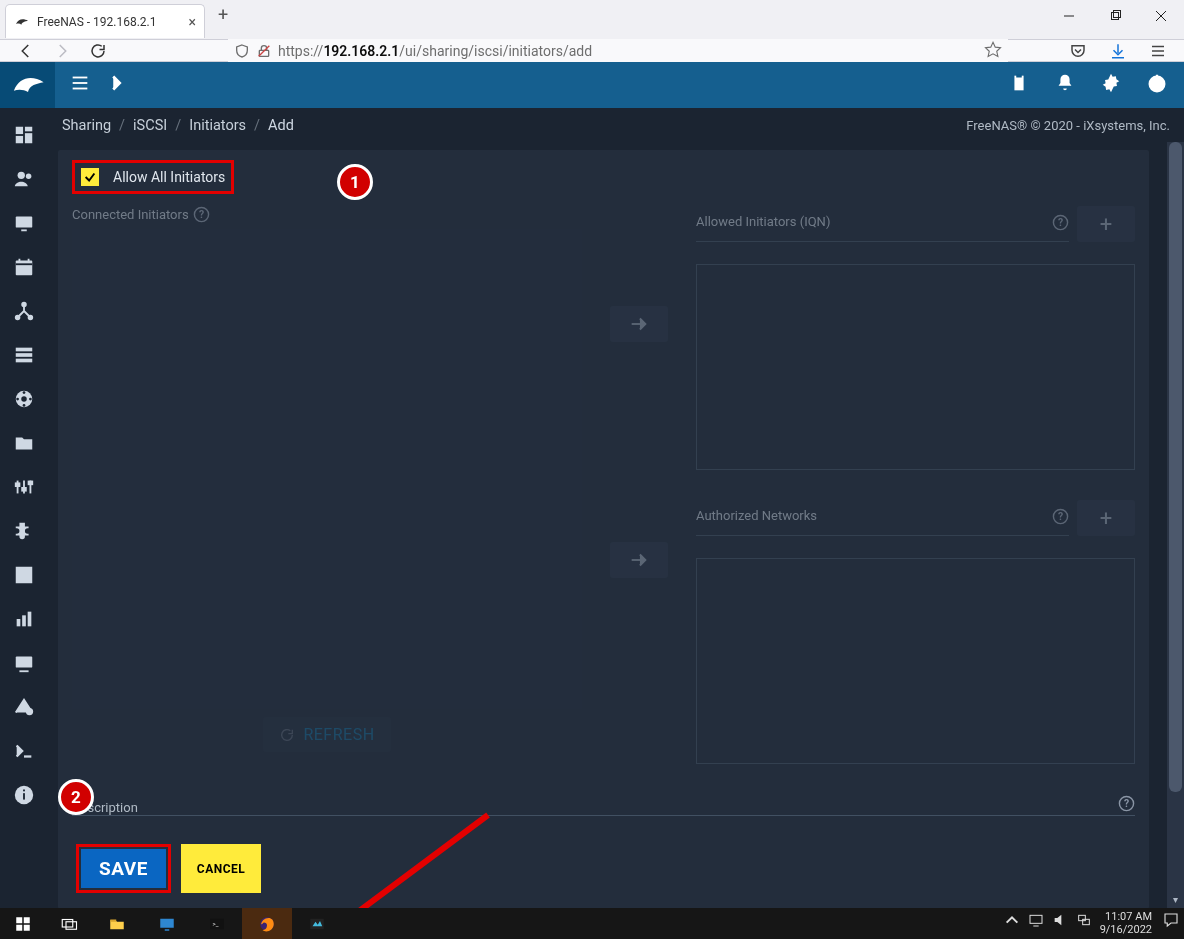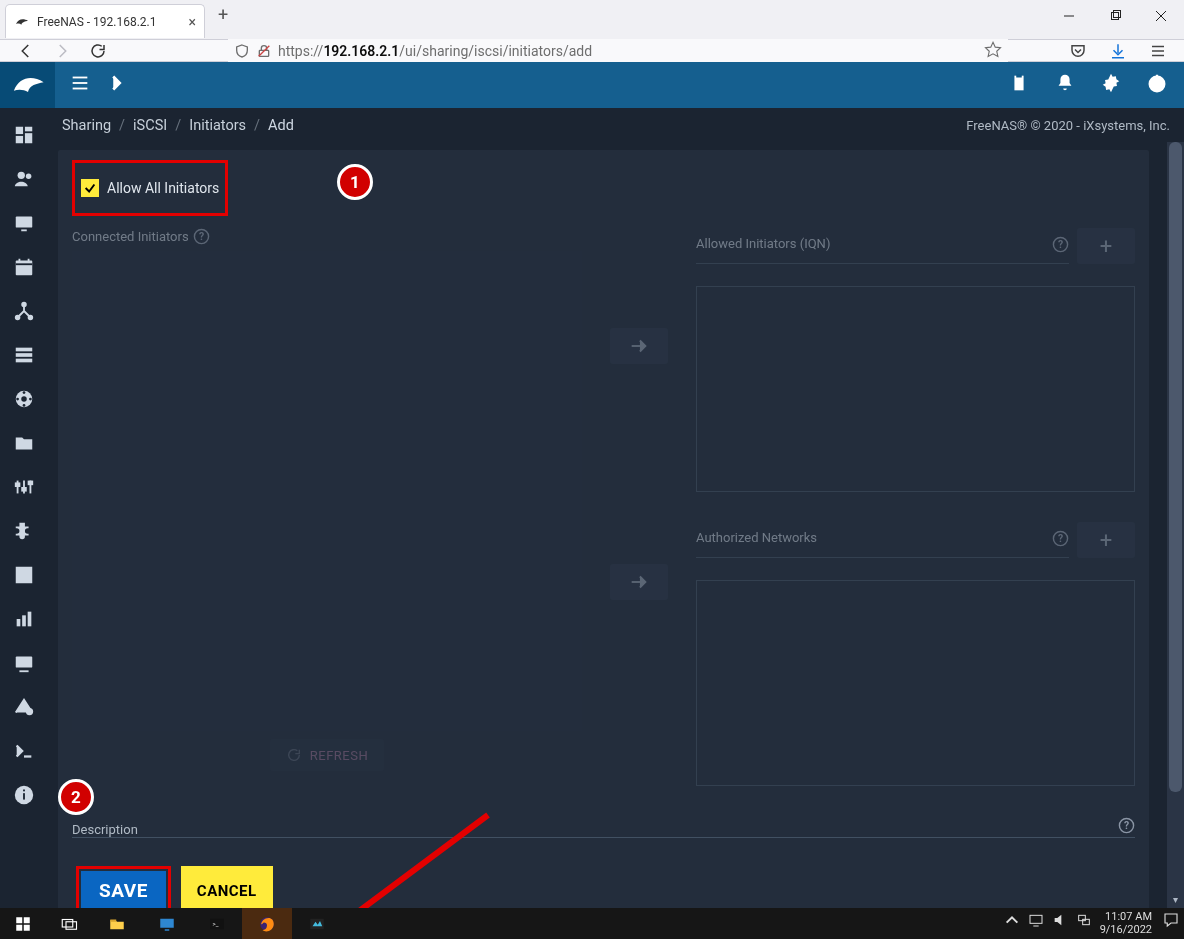--- a/index.html
+++ b/index.html
@@ -62,21 +62,21 @@
   .crumbbar .current{color:#cfd8e3}
   .crumbbar .copyright{margin-left:auto;font-size:13px;color:var(--text-grey)}
 
   .left-rail{position:absolute;left:0;top:46px;bottom:0;width:48px;background:var(--dark-bg);display:flex;flex-direction:column;padding-top:10px;gap:10px;align-items:center;z-index:3}
   .left-rail .ritem{width:48px;height:34px;display:flex;align-items:center;justify-content:center;color:#cfd8e3}
   .left-rail svg{width:22px;height:22px;fill:#cfd8e3}
 
   .content{position:absolute;left:48px;top:80px;right:17px;bottom:0;overflow:auto}
   .panel{margin:8px 18px 12px 10px;background:#232d3c;border-radius:2px;padding:10px 14px 16px 14px;min-height:700px;position:relative}
 
-  .allow-row{display:inline-flex;align-items:center;gap:8px;padding:16px 6px;border:3px solid var(--highlight-red)}
+  .allow-row{display:inline-flex;align-items:center;gap:14px;padding:5px 6px;border:3px solid var(--highlight-red)}
   .chk{width:18px;height:18px;background:var(--highlight-yellow);display:flex;align-items:center;justify-content:center}
   .chk svg{width:14px;height:14px;stroke:#000;stroke-width:2.2;fill:none}
   .allow-label{color:var(--text-light);font-size:14px}
 
   .marker{width:36px;height:36px;border-radius:50%;background:#d10000;border:3px solid #fff;color:#fff;font-weight:700;display:flex;align-items:center;justify-content:center;font-size:17px;position:absolute}
   #marker1{left:279px;top:14px}
   #marker2{left:0px;top:629px}
 
   .columns{display:flex;gap:26px;margin-top:12px;opacity:.55;pointer-events:none}
   .col-left{width:510px}
@@ -90,29 +90,29 @@
   .fieldline .hl{margin-left:auto}
   .plusbtn{width:58px;height:36px;background:var(--tile);border-radius:3px;display:flex;align-items:center;justify-content:center;margin-left:8px;color:#8a95a5;font-size:22px}
   .field-with-plus{display:flex;align-items:flex-end;gap:0}
   .field-with-plus .fieldline{flex:1}
   .listbox{margin-top:22px;height:206px;border:1px solid #415062}
 
   .movebtn{width:58px;height:36px;background:var(--tile);border-radius:3px;display:flex;align-items:center;justify-content:center}
   .movebtn svg{width:22px;height:22px;fill:#8a95a5}
 
   .refresh-row{text-align:center;margin-top:8px;opacity:.45}
-  .refresh-btn{display:inline-flex;align-items:center;gap:8px;background:var(--tile);color:#f9a8d4;padding:8px 16px;border-radius:3px;font-size:13px;letter-spacing:.5px}
+  .refresh-btn{display:inline-flex;align-items:center;gap:8px;background:var(--tile);color:#0ea5e9;padding:8px 16px;border-radius:3px;font-size:16px;letter-spacing:.5px}
 
   .descfield{margin-top:26px;border-bottom:1px solid #415062;display:flex;align-items:flex-end;height:26px;color:var(--text-grey);font-size:13px}
   .descfield .hl{margin-left:auto}
 
   .buttons{margin-top:28px;display:flex;gap:10px;padding-left:4px}
   .savebtn{background:var(--save-blue);color:#fff;font-weight:700;font-size:19px;padding:8px 18px;border:none;letter-spacing:.5px;position:relative}
   .save-wrap{border:3px solid var(--highlight-red);display:inline-flex;padding:2px}
-  .cancelbtn{background:var(--highlight-yellow);color:#000;font-weight:700;font-size:15px;padding:8px 16px;border:none;letter-spacing:.5px}
+  .cancelbtn{background:var(--highlight-yellow);color:#000;font-weight:700;font-size:12px;padding:8px 16px;border:none;letter-spacing:.5px}
 
   .help-icon{width:17px;height:17px}
   .help-icon circle{fill:none;stroke:#8a95a5;stroke-width:1.5}
   .help-icon text{fill:#8a95a5;font-size:11px;font-weight:700}
 
   
   .fakescroll{position:absolute;right:0;top:80px;bottom:0;width:17px;background:#2a3445}
   .fakescroll .thumb{position:absolute;left:2px;right:2px;top:0;height:650px;background:#4c586c;border-radius:6px}
   .fakescroll .arrow{position:absolute;left:0;right:0;height:17px;display:flex;align-items:center;justify-content:center;color:#aeb8c6;font-size:10px}
   .fakescroll .arrow.down{bottom:0}

